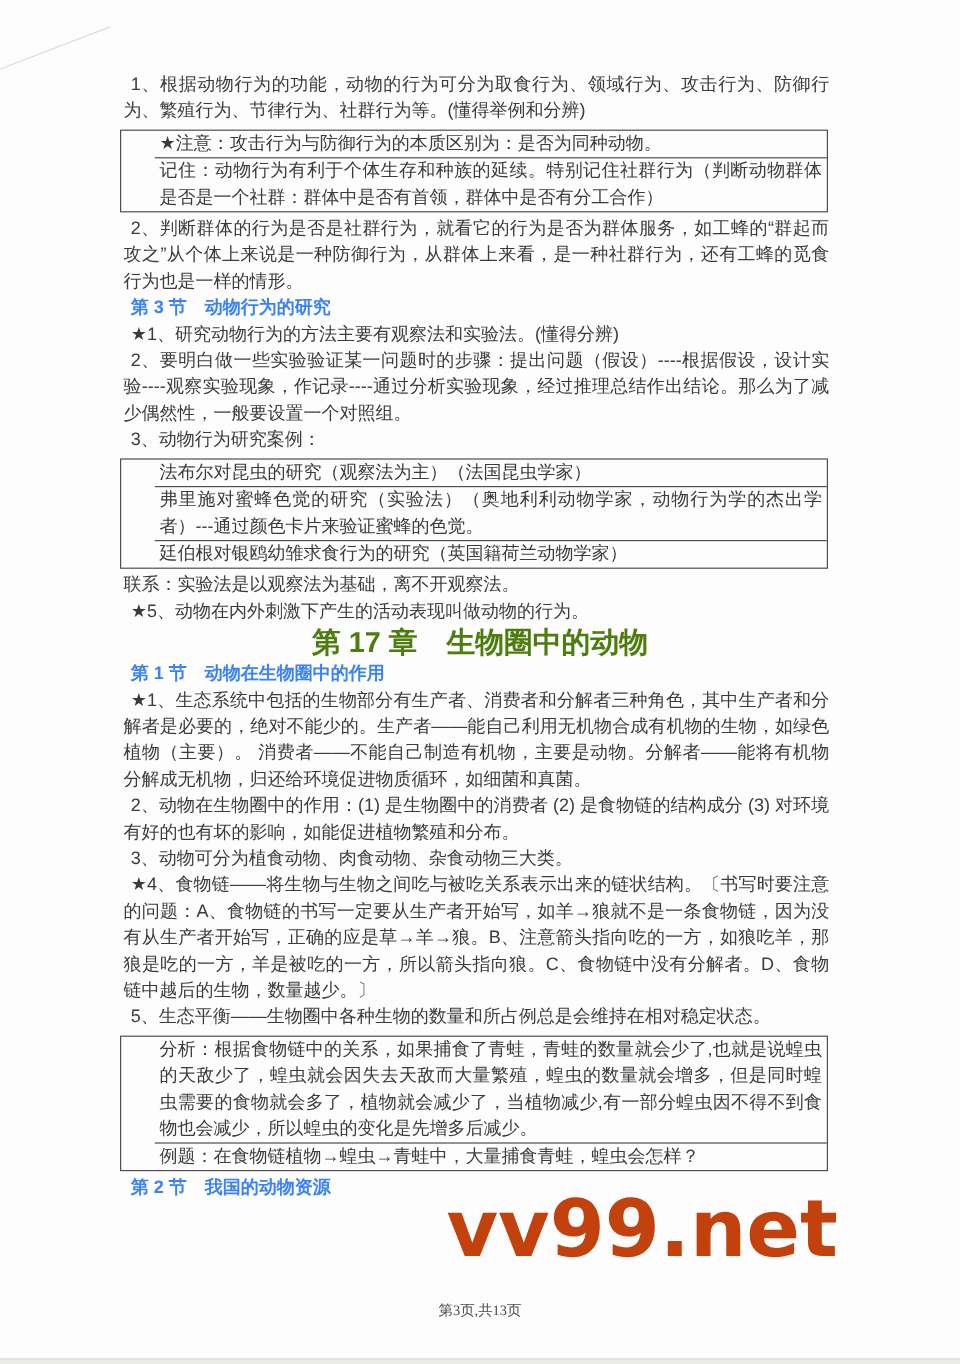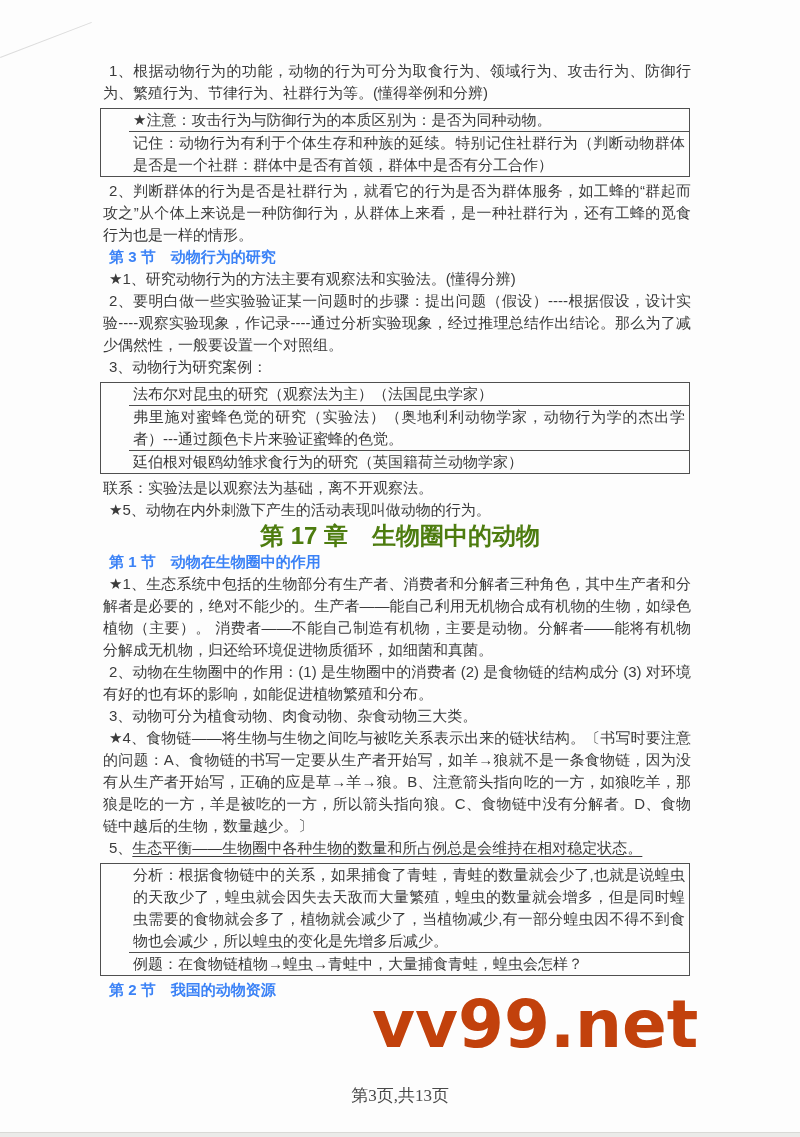--- a/index.html
+++ b/index.html
@@ -27,30 +27,30 @@
   .box-row { padding:0 4px; text-align:justify; }
   .box-row + .box-row { border-top:1px solid #4f4f4f; }
   .sec-heading {
     text-align:left; font-size:15px; font-weight:bold; color:#3b82f6;
     margin:2px 0 1px; text-indent:0;
   }
   .chapter-heading {
     text-align:center; font-size:24px; line-height:30px; font-weight:bold;
     color:#4d7c0f; margin:7px 0 4px; text-indent:0;
   }
-  .underline { text-decoration:underline; text-underline-offset:3px; }
+  .underline { text-underline-offset:3px; }
   .watermark {
     position:absolute; left:372px; top:986px;
     font-size:66px; font-weight:bold; letter-spacing:0px;
     color:#c2410c; z-index:1;
     font-family:"DejaVu Sans",sans-serif;
   }
   .footer {
     position:absolute; top:1084px; left:0; width:800px;
-    text-align:center; font-size:17px; color:#4a4a4a;
+    text-align:center; font-size:12px; color:#4a4a4a;
     font-family:"Liberation Serif","DejaVu Serif",serif;
     z-index:2;
   }
   .bottom-strip {
     position:absolute; left:0; top:1132px; width:800px; height:5px;
     background:#ebebe9; border-top:1px solid #d9d9d6;
   }
   .scan-line {
     position:absolute; left:0; top:57px; width:98px; height:1px;
     background:#dcdcdc; transform-origin:0 0; transform:rotate(-21deg);

